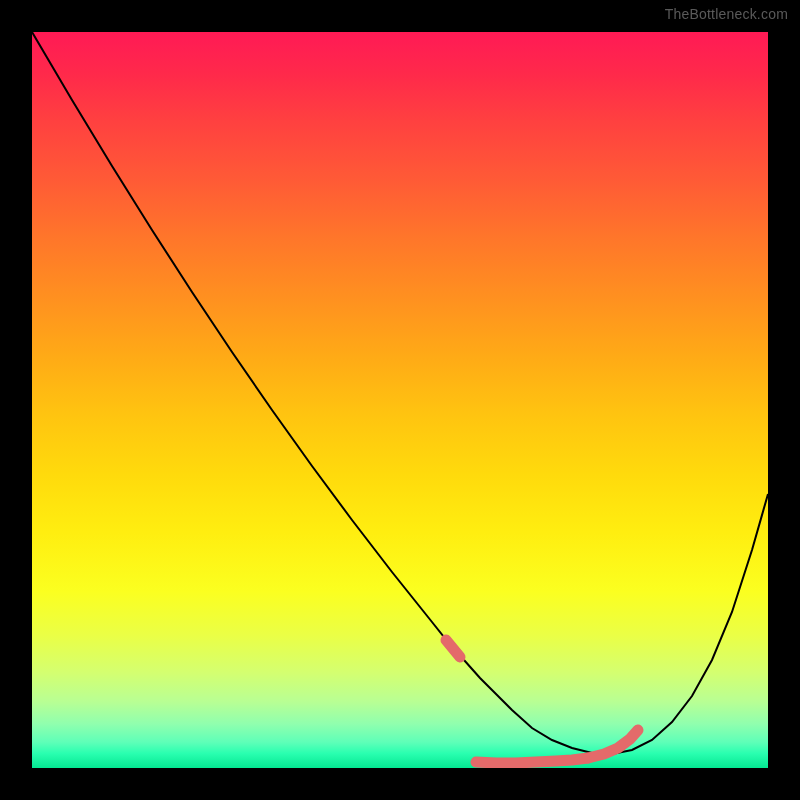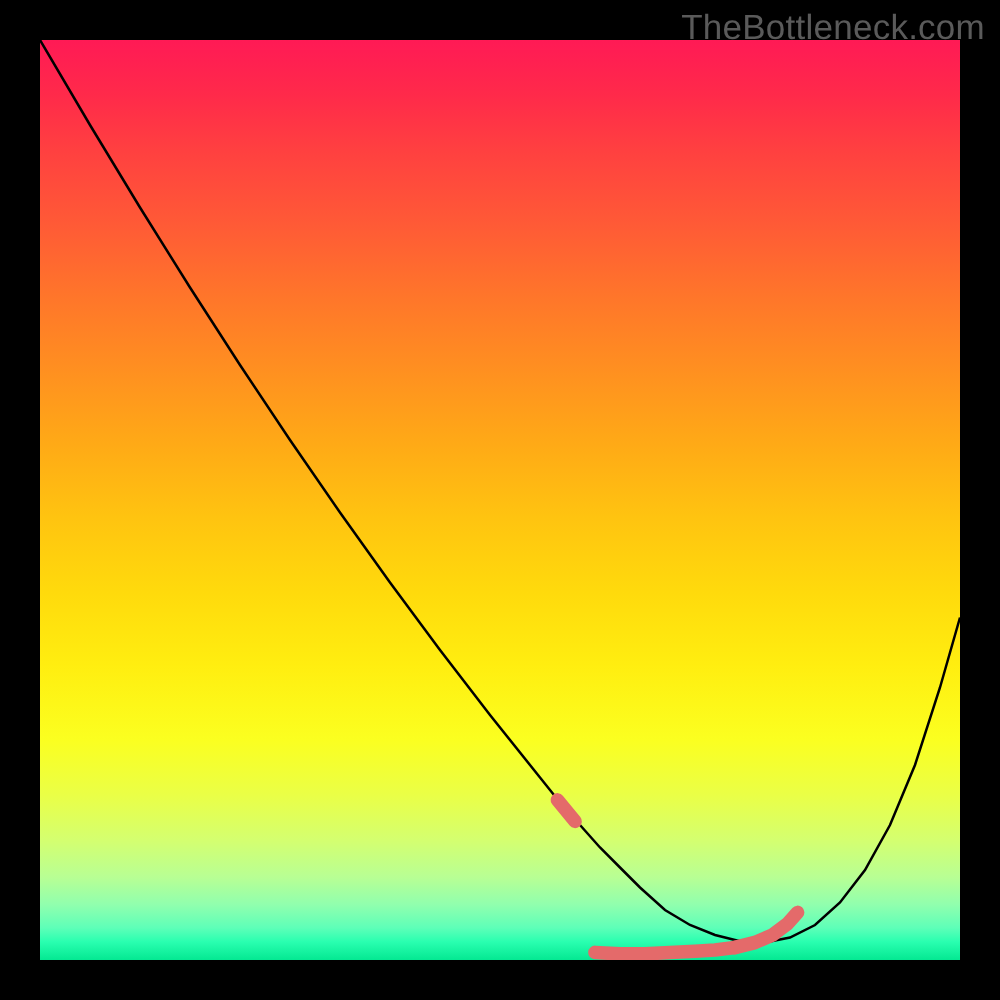--- a/index.html
+++ b/index.html
@@ -8,21 +8,21 @@
     position: relative;
     width: 800px;
     height: 800px;
     background: #000;
   }
   .watermark {
     position: absolute;
     top: 6px;
     right: 12px;
     font-family: Arial, Helvetica, sans-serif;
-    font-size: 28px;
+    font-size: 14px;
     font-weight: 400;
     color: #5a5a5a;
     letter-spacing: 0.2px;
     z-index: 10;
   }
   .plot-area {
     position: absolute;
     left: 32px;
     top: 32px;
     width: 736px;

